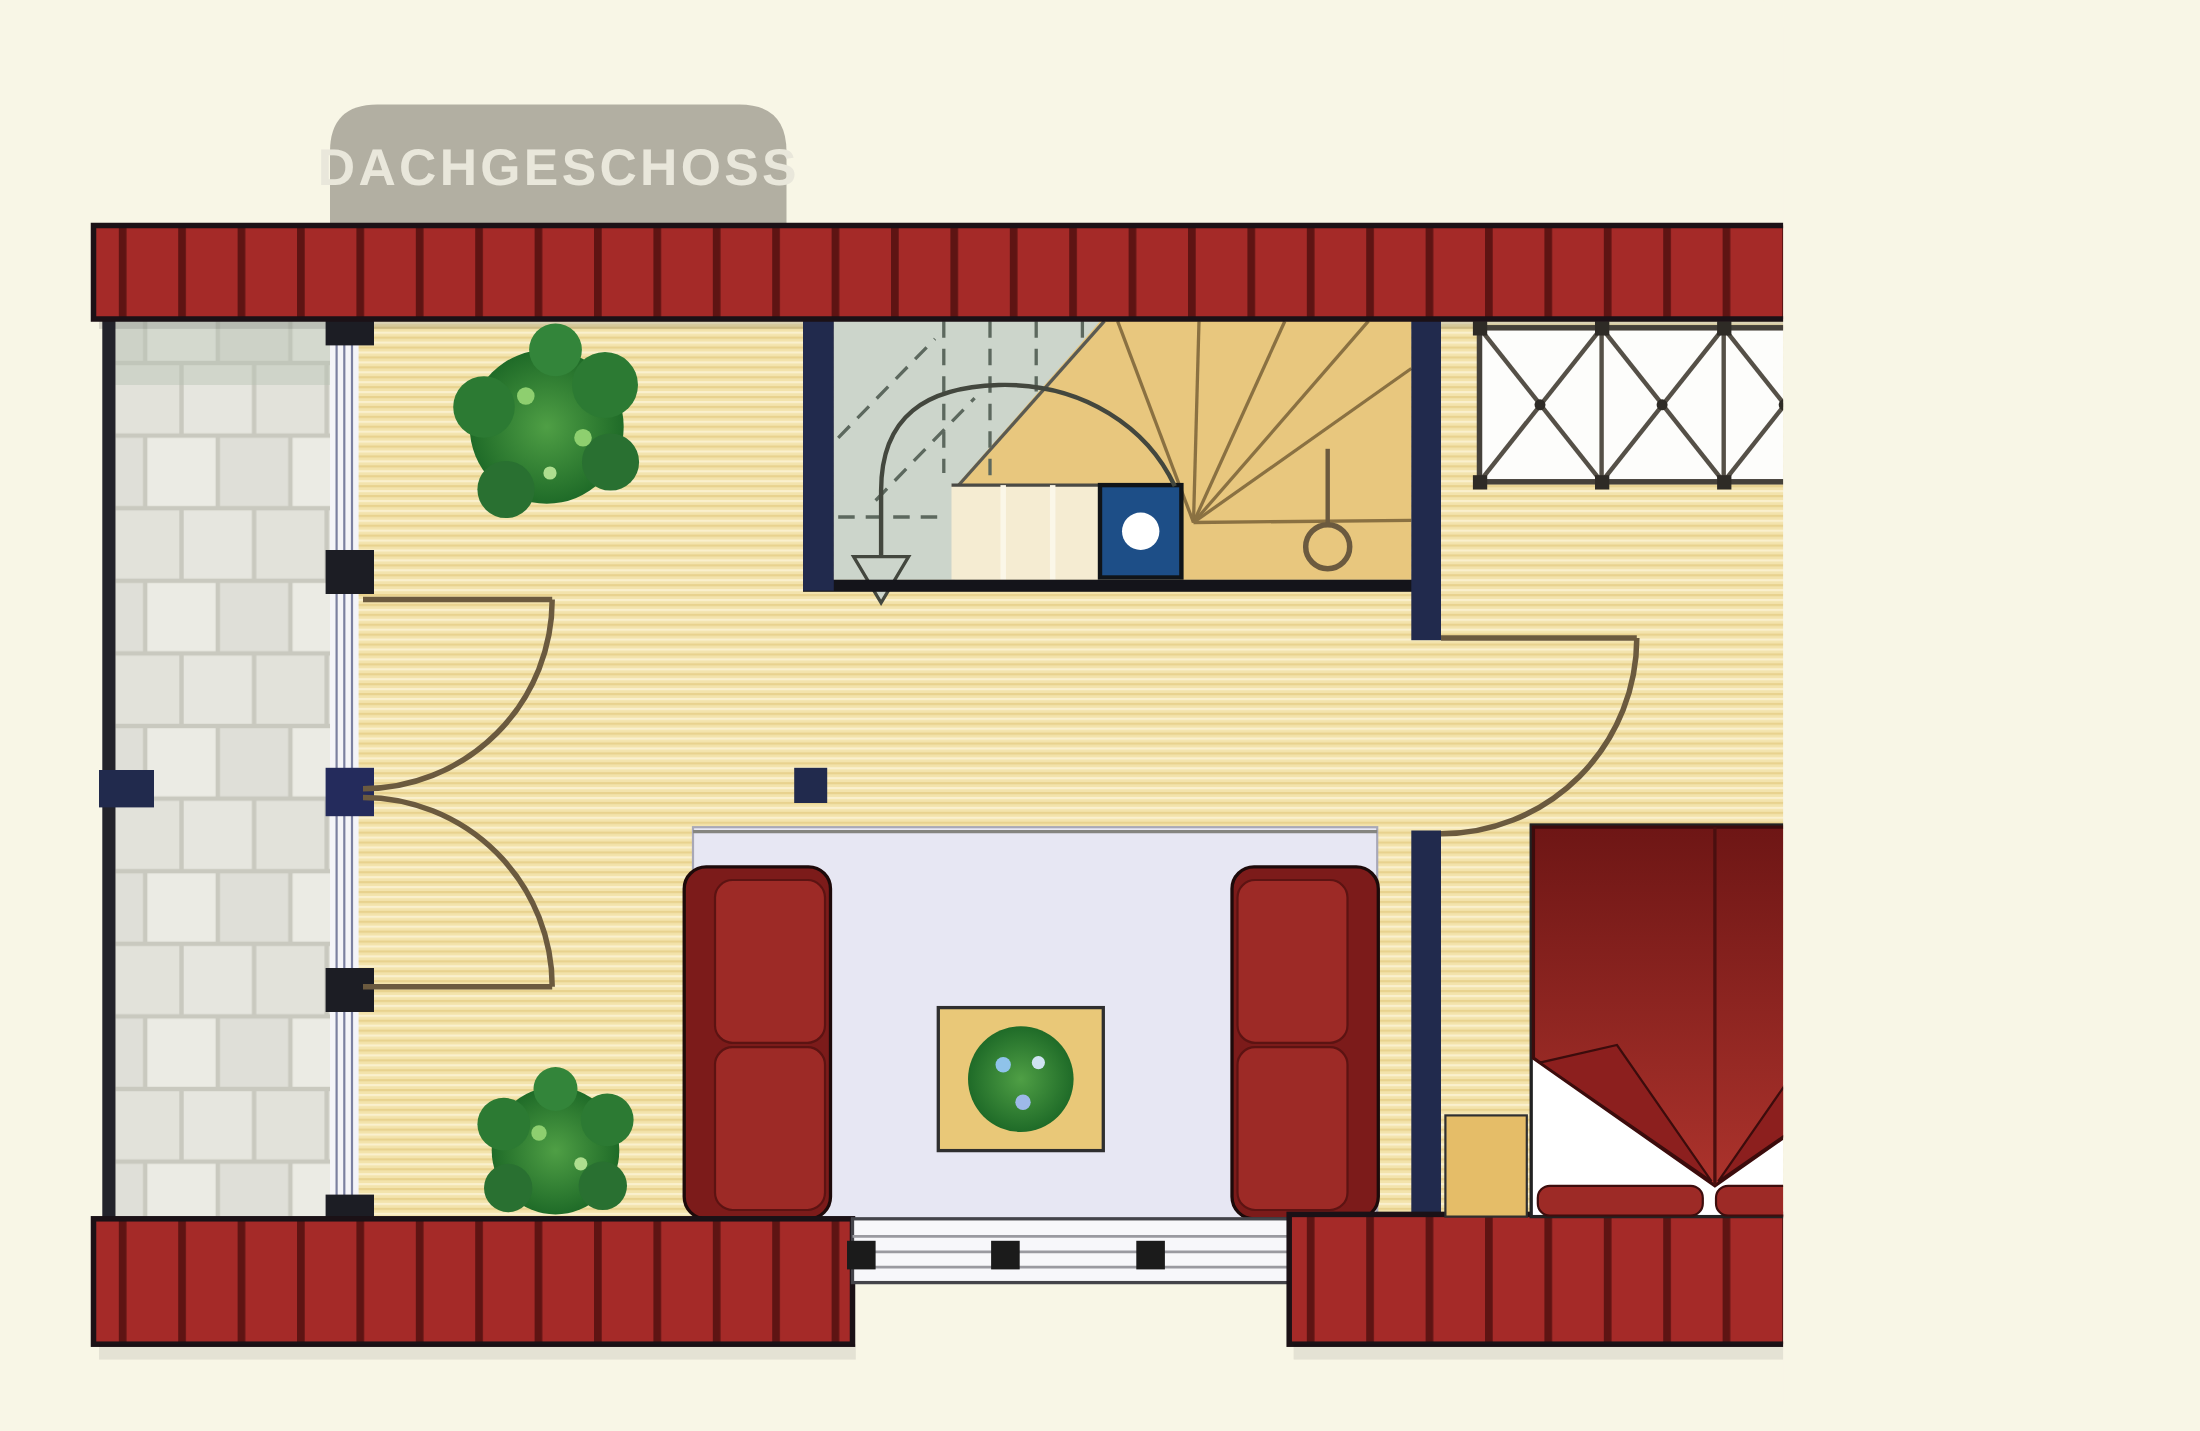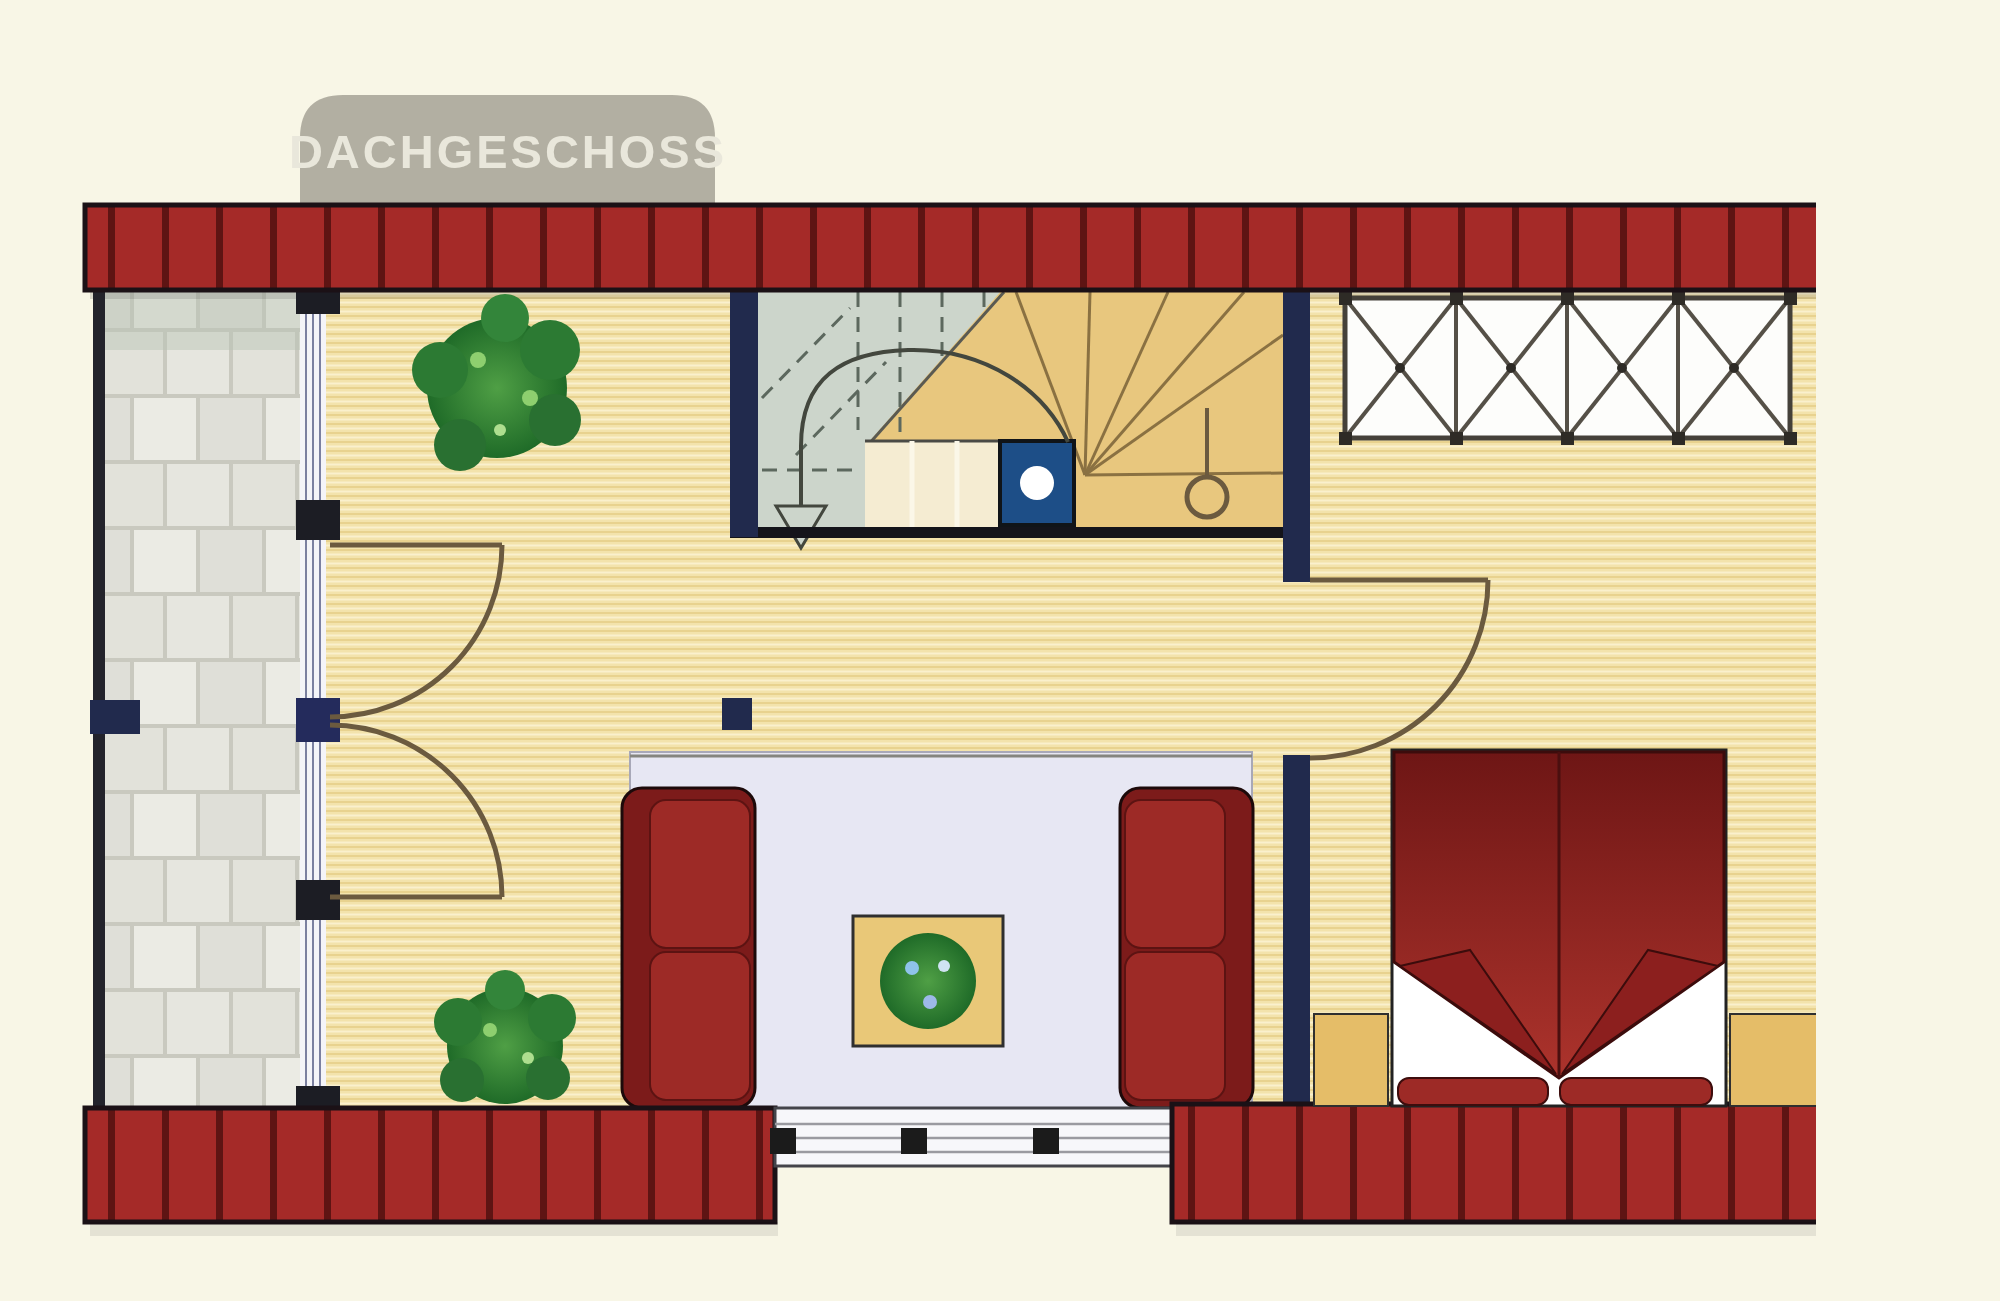--- a/index.html
+++ b/index.html
@@ -5,21 +5,21 @@
   :root{
     --background:#f8f6e6; --badge-bg:#b2afa2; --badge-text:#e9e7db;
     --brick-red:#a52a28; --brick-line:#5e1413; --wall-navy:#212a4d;
     --wood-floor:#f3e3ac; --stair-gray:#ccd5cb; --stair-gold:#e8c77e;
     --chimney-blue:#1d4e87; --sofa-red:#9d2a26; --sofa-dark-red:#7c1b1a;
     --bed-red-dark:#6e1615; --bed-red:#ac332c; --rug:#e7e7f3;
     --table-gold:#e9c878; --plant-green:#2f7d35; --door-arc:#6b5a3f;
     --window-white:#f7f7fa;
   }
   html,body{margin:0;padding:0;background:var(--background);}
-  .stage{position:relative;width:1816px;height:1301px;background:var(--background);overflow:hidden;
+  .stage{position:relative;width:1621px;height:1301px;background:var(--background);overflow:hidden;
          font-family:"Liberation Sans", sans-serif;border-radius:24px;}
   svg{display:block;}
   .badge-rect{fill:var(--badge-bg);}
   .badge-label{fill:var(--badge-text);font-family:"Liberation Sans",sans-serif;
                font-weight:700;font-size:47px;letter-spacing:3px;}
   .navy{fill:var(--wall-navy);}
   .arcline{stroke:var(--door-arc);stroke-width:5;fill:none;}
   .dash{stroke:#5c685e;stroke-width:3;stroke-dasharray:15 10;fill:none;}
   .radial{stroke:#8a7142;stroke-width:3;}
   .xline{stroke:#555047;stroke-width:4;}

